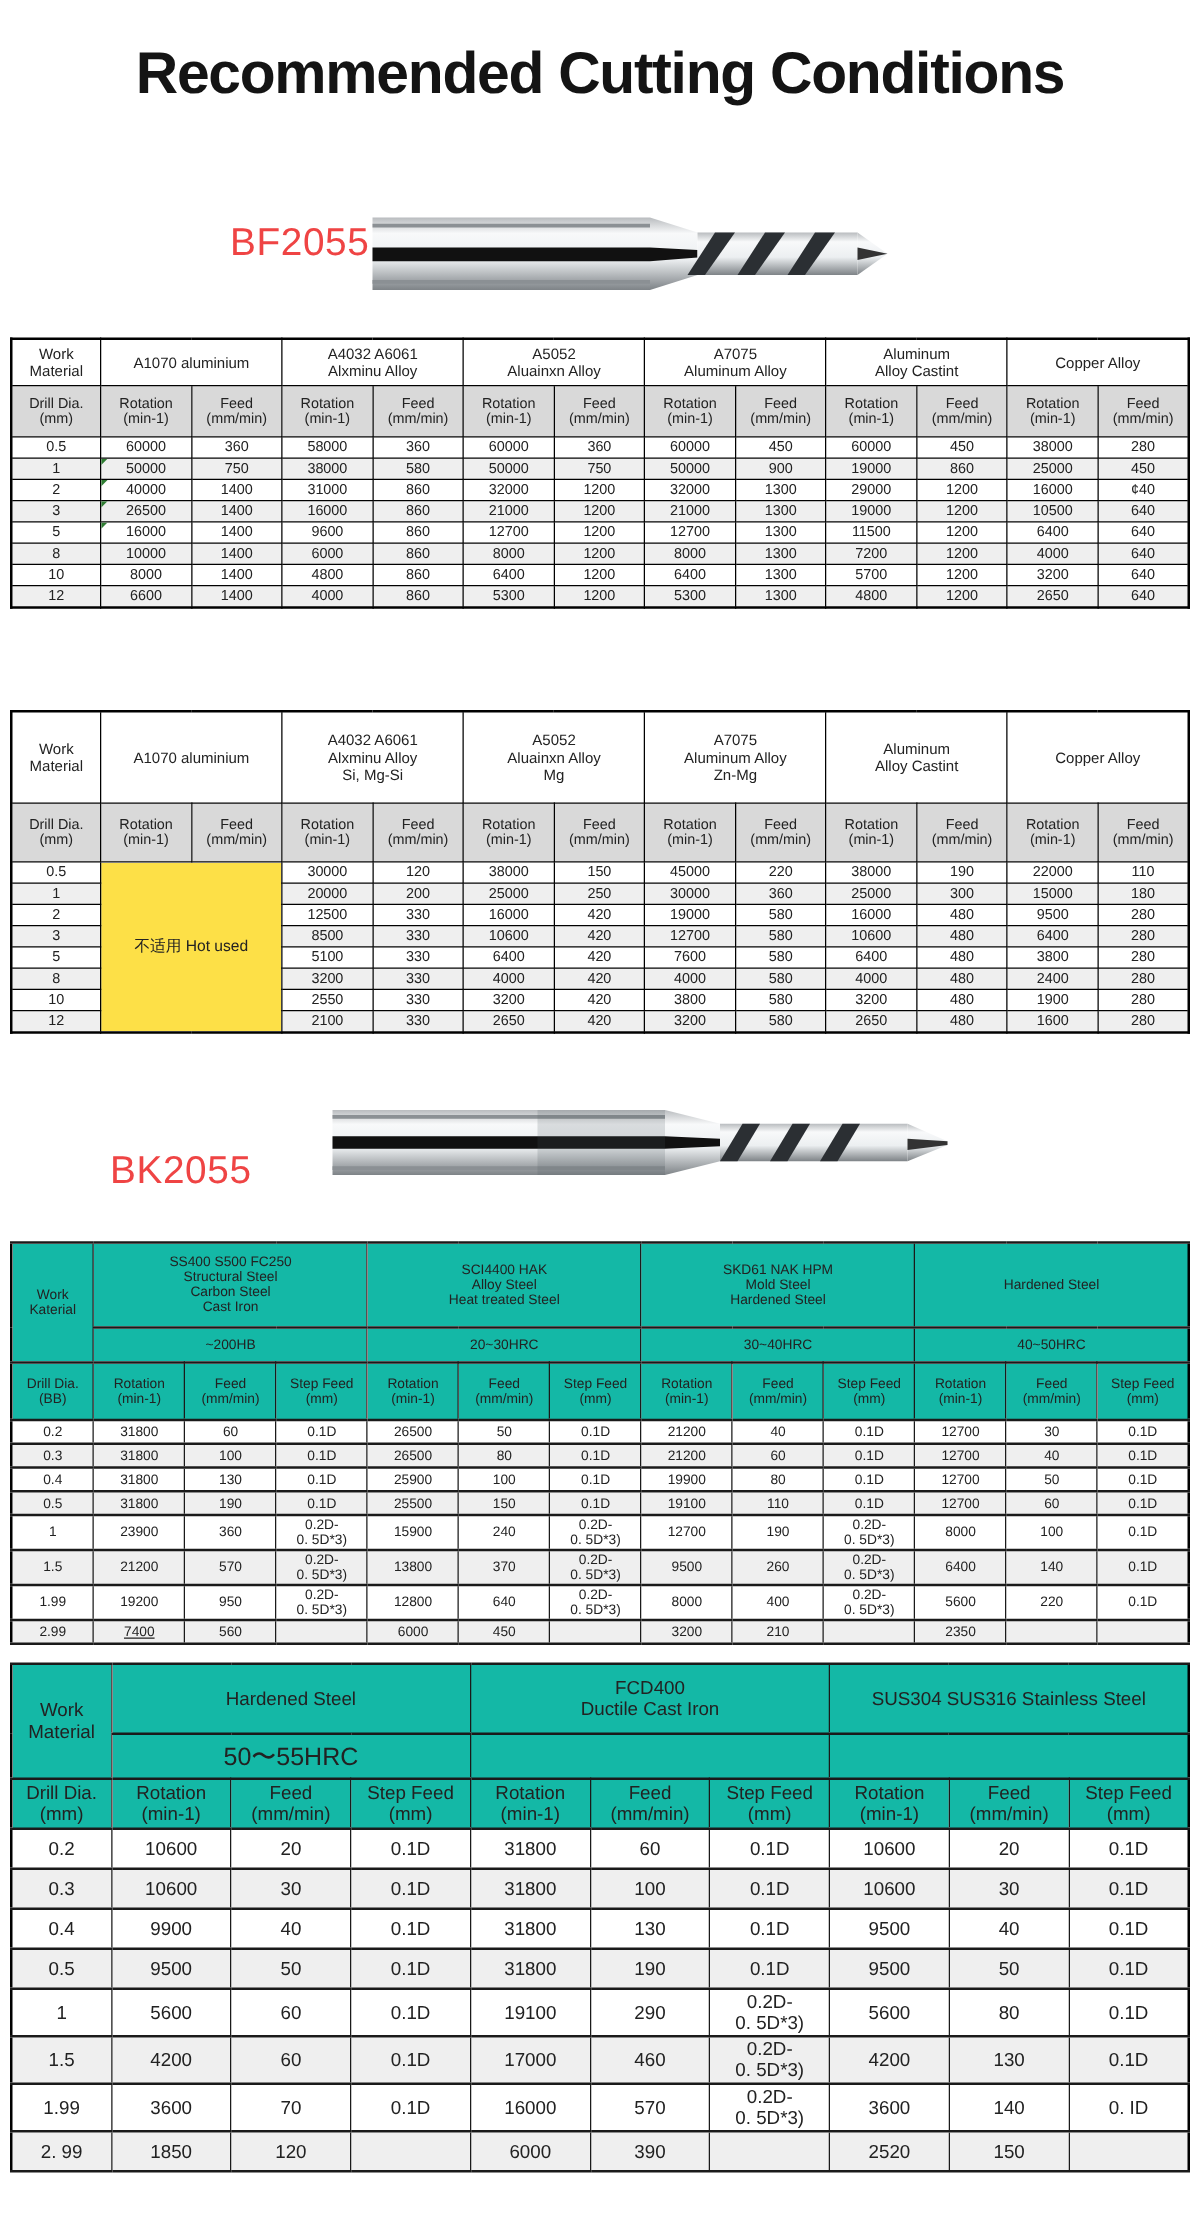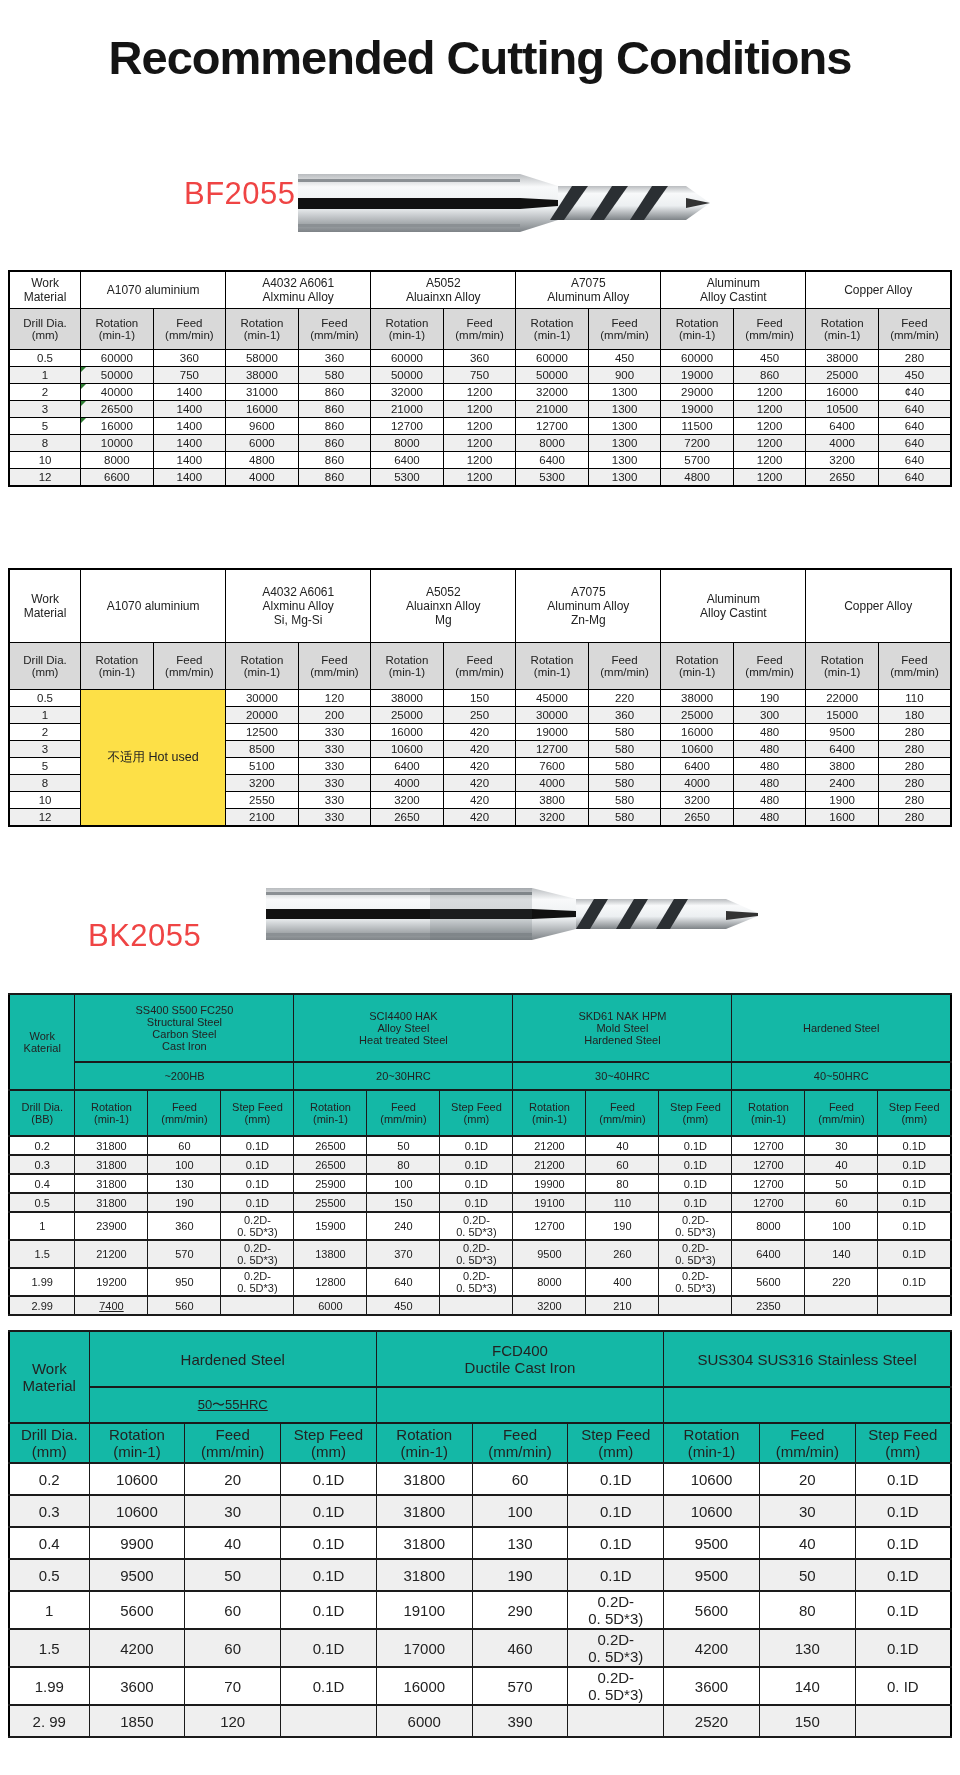--- a/index.html
+++ b/index.html
@@ -44,21 +44,21 @@
 
   
   .t3 th, .t4 th { background:#14b8a6; }
   .t3 th, .t3 td, .t4 th, .t4 td { border-width:2px 1px; border-color:#1a1a1a; }
   .t3 tr.r1 th { height:64px; font-size:11px; }
   .t3 tr.rs th { height:24px; font-size:11px; }
   .t3 tr.r2 th { height:42px; font-size:11px; }
   .t3 tbody td { font-size:11px; height:15px; }
   .t3 tbody tr:nth-child(even) { background:#efefef; }
   .t4 tr.r1 th { height:52px; font-size:15px; }
-  .t4 tr.rs th { height:32px; font-size:13px;text-decoration:underline; }
+  .t4 tr.rs th { height:32px; font-size:20px; }
   .t4 tr.r2 th { height:36px; font-size:15px; }
   .t4 tbody td { font-size:15px; height:28px; }
   .t4 tbody tr:nth-child(even) { background:#efefef; }
 
   .ctable td.gm { position:relative; }
   .ctable td.gm::before {
     content:""; position:absolute; left:0; top:0; width:0; height:0;
     border-top:5px solid #2e7d32; border-right:5px solid transparent;
   }
   .ctable td.u { text-decoration:underline; }

